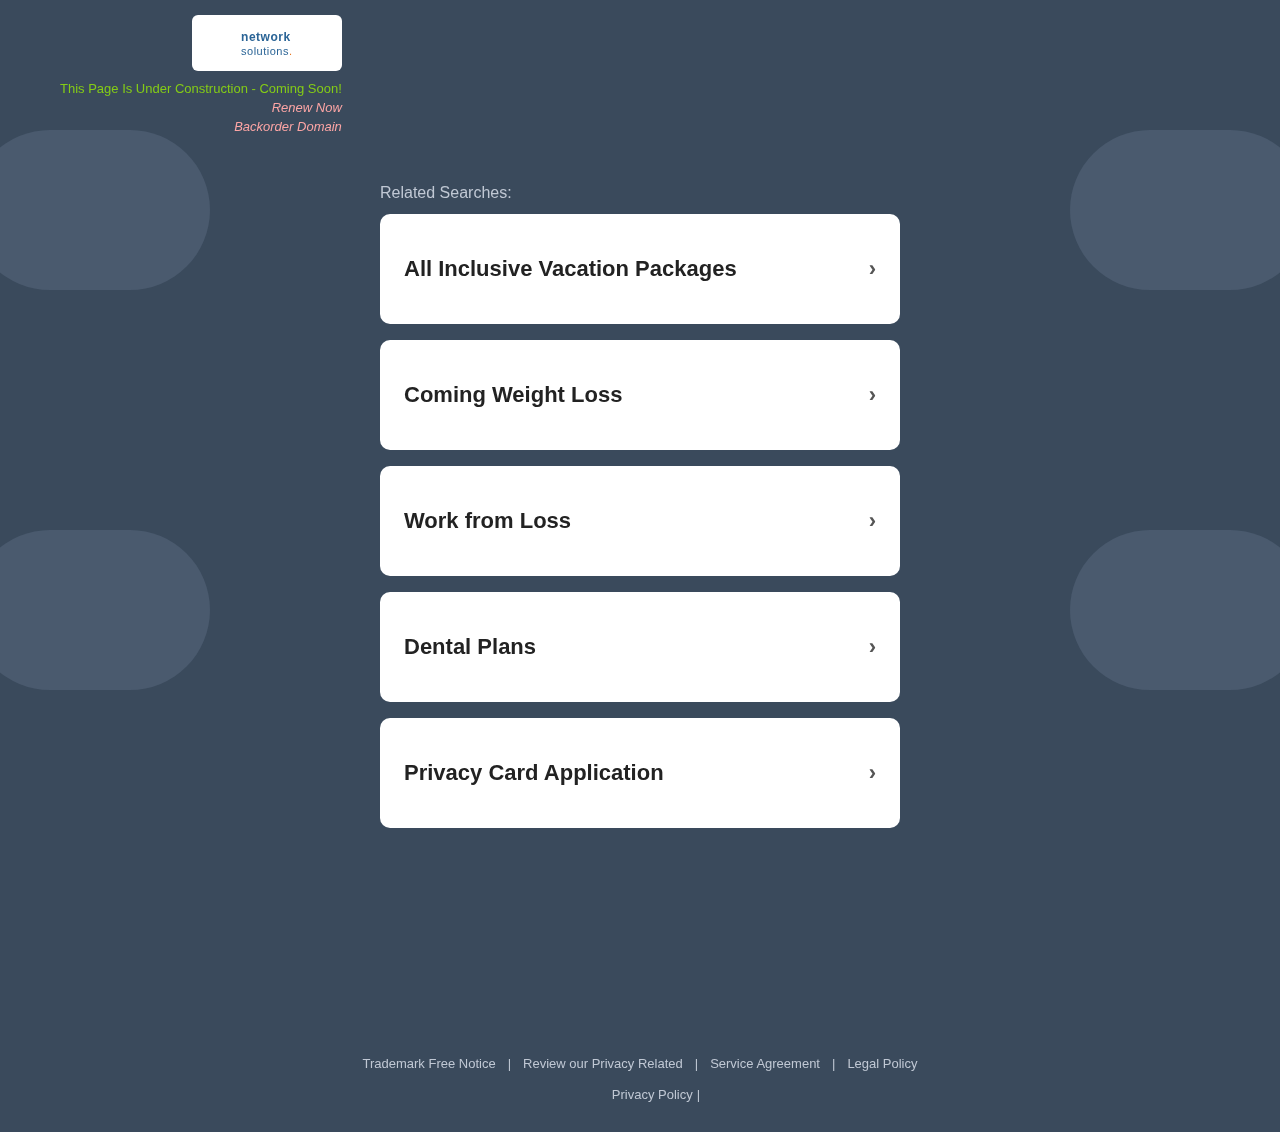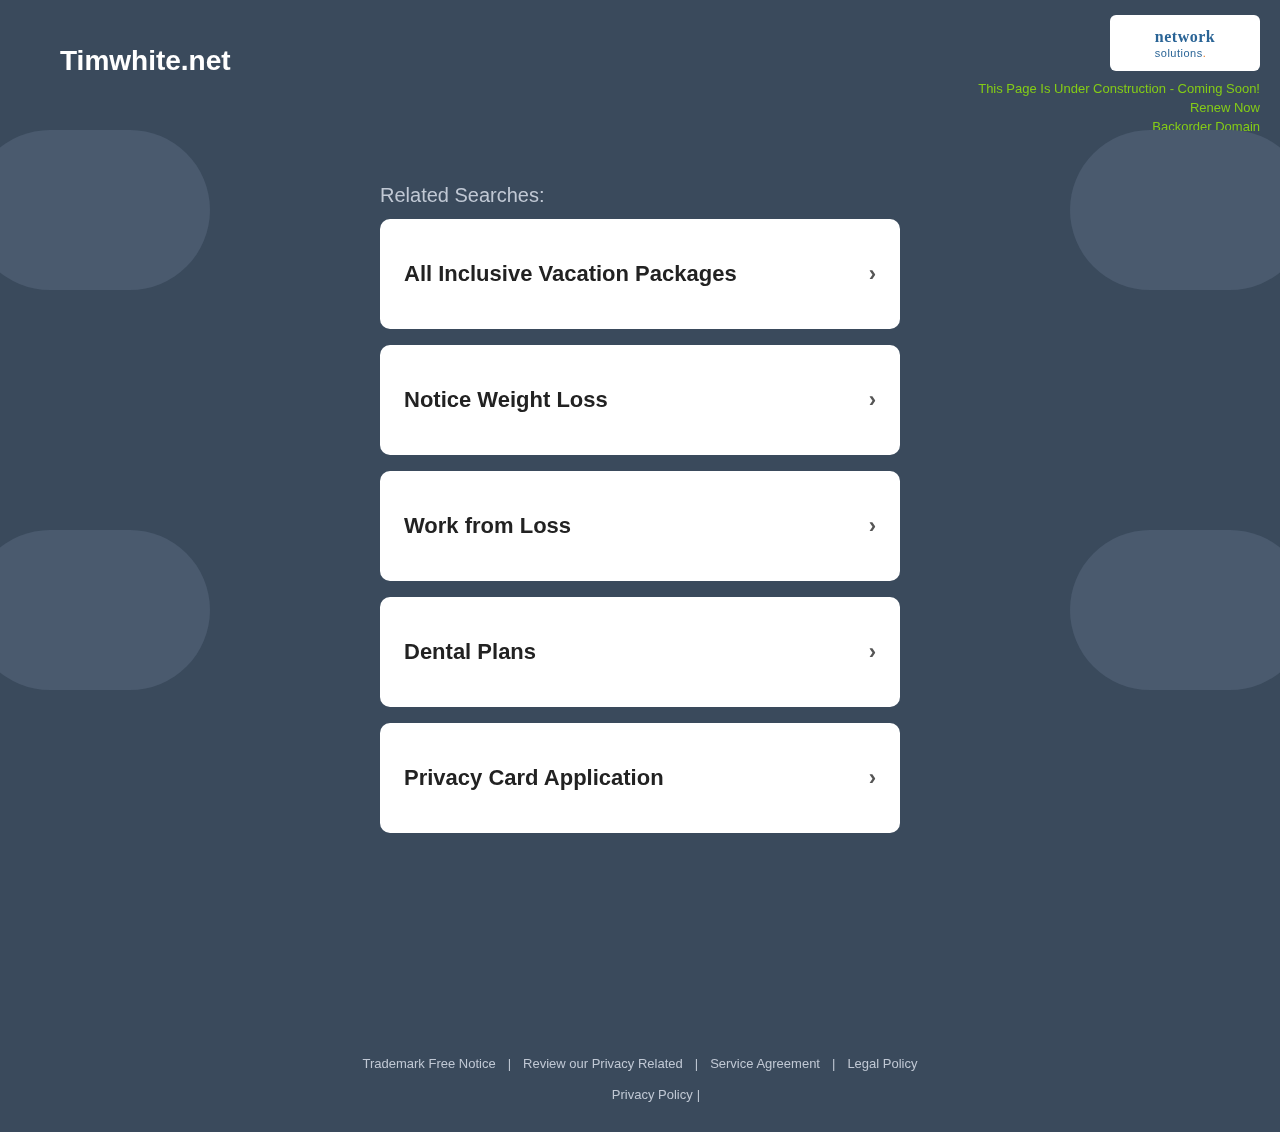--- a/index.html
+++ b/index.html
@@ -52,63 +52,63 @@
     }
 
     .ns-logo-text {
       display: flex;
       flex-direction: column;
       align-items: flex-start;
       gap: 1px;
     }
 
     .ns-logo-top {
-      font-size: 16px;
+      font-size: 12px;
       color: #2a6496;
       font-weight: bold;
       letter-spacing: 0.5px;
-      font-family: Liberation Serif, serif;
     }
 
     .ns-logo-bottom {
       font-size: 11px;
       color: #2a6496;
       font-weight: normal;
       letter-spacing: 0.5px;
     }
 
     .ns-logo-dot {
       color: #e87722;
     }
 
     .under-construction-text {
       color: #84cc16;
       font-size: 13px;
       margin-top: 6px;
     }
 
     .header-link {
-      color: #84cc16;
-      font-size: 13px;
-      text-decoration: none;
+      color: #fca5a5;
+      font-size: 13px;
+      text-decoration: none;
+      font-style: italic;
     }
 
     
     main {
       display: flex;
       flex-direction: column;
       align-items: center;
       padding: 40px 0 60px 0;
       position: relative;
     }
 
     .related-searches-label {
       width: 520px;
       color: #c0c8d4;
-      font-size: 20px;
+      font-size: 16px;
       margin-bottom: 12px;
       text-align: left;
     }
 
     
     .search-card {
       display: flex;
       align-items: center;
       justify-content: space-between;
       width: 520px;
@@ -223,21 +223,20 @@
   </style>
 </head>
 <body>
 
 <div class="pill-left-1"></div>
 <div class="pill-right-1"></div>
 <div class="pill-left-2"></div>
 <div class="pill-right-2"></div>
 
 <header>
-  <a href="#" class="site-title">Timwhite.net</a>
   <div class="header-right">
     <div class="network-solutions-logo">
       <div class="ns-logo-text">
         <span class="ns-logo-top">
           network
         </span>
         <span class="ns-logo-bottom">
           solutions<span class="ns-logo-dot">.</span>
         </span>
       </div>
@@ -250,21 +249,21 @@
 
 <main>
   <div class="related-searches-label">Related Searches:</div>
 
   <a href="#" class="search-card">
     <span class="search-card-text">All Inclusive Vacation Packages</span>
     <span class="chevron-right">›</span>
   </a>
 
   <a href="#" class="search-card">
-    <span class="search-card-text">Notice Weight Loss</span>
+    <span class="search-card-text">Coming Weight Loss</span>
     <span class="chevron-right">›</span>
   </a>
 
   <a href="#" class="search-card">
     <span class="search-card-text">Work from Loss</span>
     <span class="chevron-right">›</span>
   </a>
 
   <a href="#" class="search-card">
     <span class="search-card-text">Dental Plans</span>

